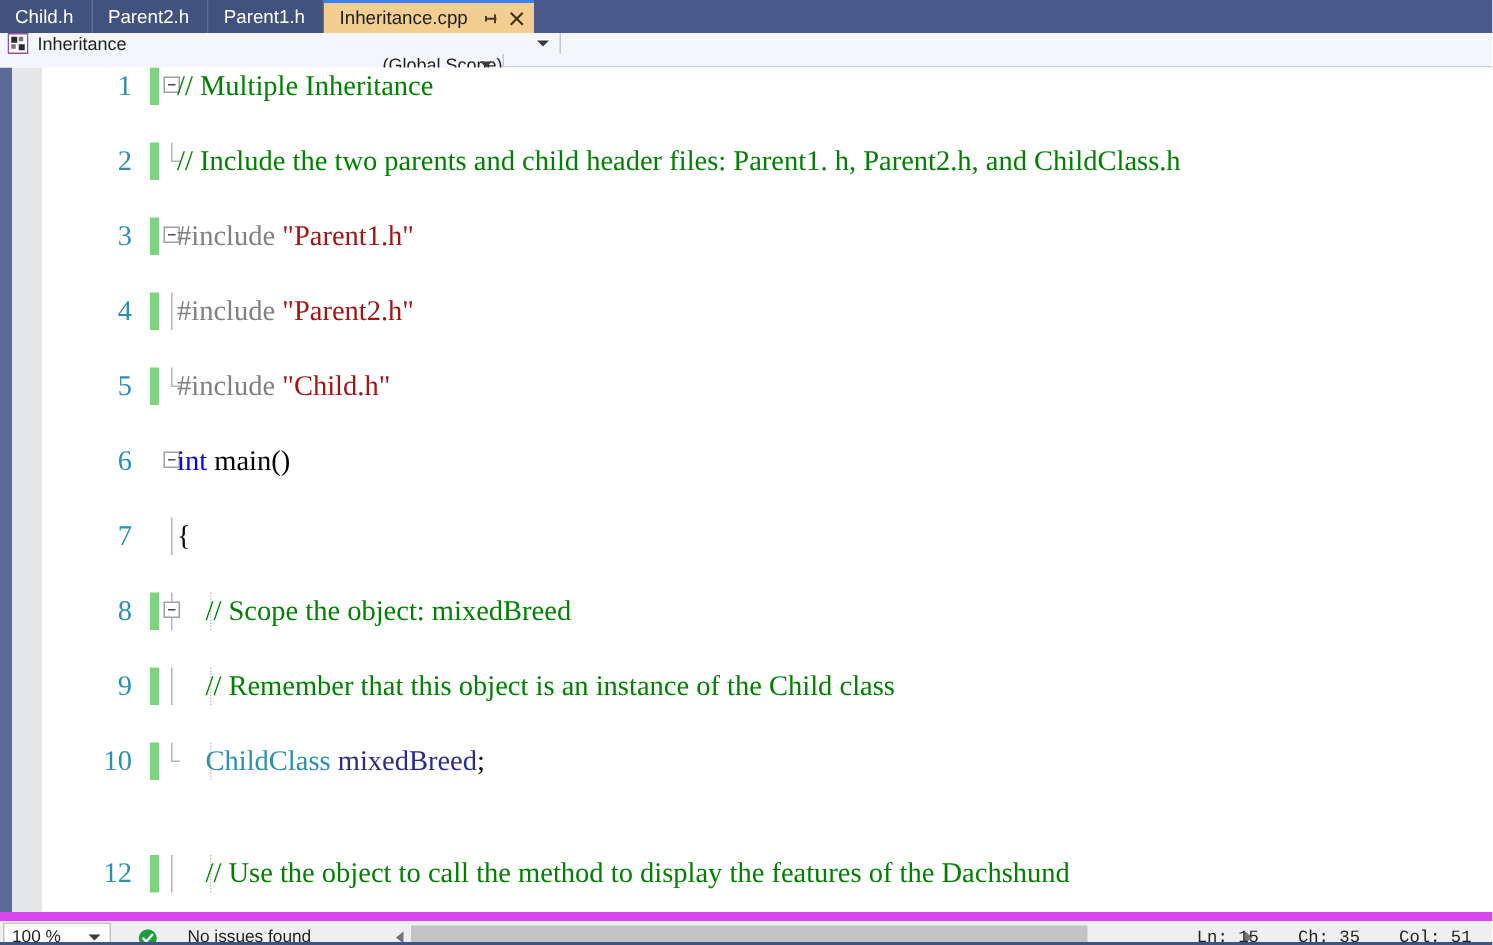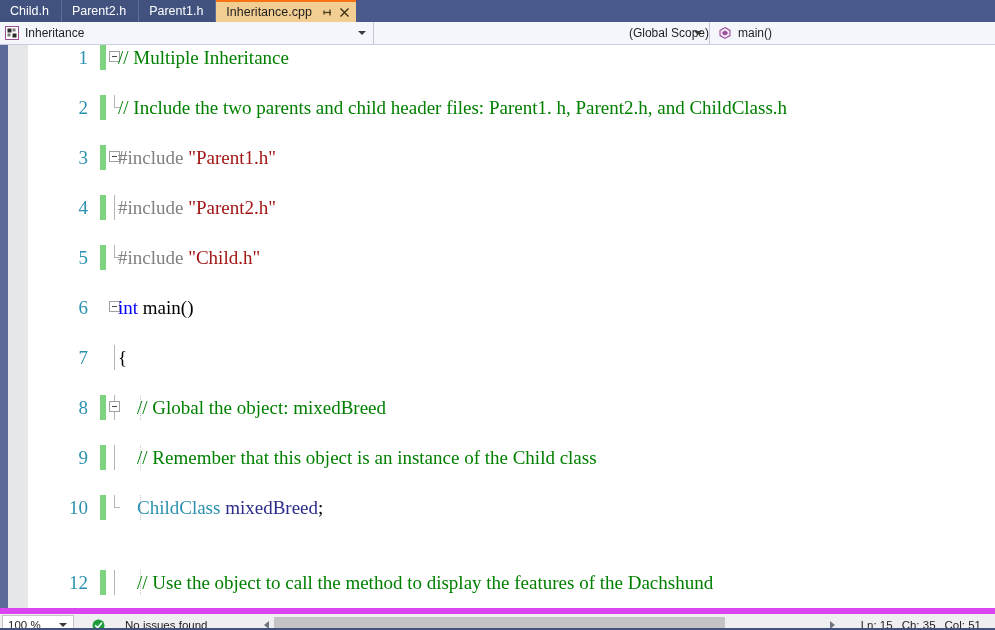--- a/index.html
+++ b/index.html
@@ -23,39 +23,39 @@
     font-size:12.5px;color:#ffffff;
     background:#41527F;
     border-right:1px solid #5E6C9B;
     white-space:nowrap;
     line-height:22px;
   }
   .tab.active{
     background:#F3CE92;
     color:#1E1E1E;
     border-right:none;
-    border-top:2px solid #f97316;
+    border-top:2px solid #3b82f6;
     padding-right:4px;
     position:relative;
   }
   .tab .tabname{pointer-events:none;}
   .tab-icons{display:flex;align-items:center;margin-left:8px;gap:2px;}
   .tab-ico{
     width:15px;height:16px;display:flex;align-items:center;justify-content:center;
     color:#4A3A1E;font-size:11px;line-height:1;
   }
   .tab-ico svg{display:block;}
 
   
   .navbar{
     position:absolute;left:0;top:22px;width:995px;height:22px;
     background:#F4F6FC;
     border-bottom:1px solid #C9CEDD;
     display:flex;align-items:stretch;
-    font-size:12px;color:#1E1E1E;
+    font-size:12px;color:#1E1E1E;flex-direction:column;
   }
   .nav-cell{
     display:flex;align-items:center;
     height:100%;
     border-right:1px solid #C2C8DA;
     position:relative;
     background:#F4F6FC;
   }
   .nav-cell.c1{width:368px;padding-left:5px;}
   .nav-cell.c2{width:335px;justify-content:flex-end;}
@@ -156,21 +156,21 @@
   .check-icon{width:13px;height:13px;display:block;}
   .hscroll{
     position:absolute;left:258px;top:2px;width:582px;height:17px;
     display:flex;align-items:center;
   }
   .sb-arrow{width:16px;height:17px;display:flex;align-items:center;justify-content:center;}
   .sb-track{flex:1;height:15px;background:#EFEFF2;position:relative;}
   .sb-thumb{position:absolute;left:0;top:0;height:15px;width:82%;background:#C3C3C6;}
   .tri-l{width:0;height:0;border-top:4px solid transparent;border-bottom:4px solid transparent;border-right:5px solid #6F7480;}
   .tri-r{width:0;height:0;border-top:4px solid transparent;border-bottom:4px solid transparent;border-left:5px solid #6F7480;}
-  .pos{position:absolute;display:flex;gap:9px;right:14px;}
+  .pos{position:absolute;display:flex;gap:26px;right:14px;font-family:Liberation Mono, monospace;}
   .pos span{white-space:nowrap;}
   .bottom-edge{position:absolute;left:0;top:628px;width:995px;height:2px;background:#41527F;}
 </style>
 </head>
 <body>
 
 <div id="app">
 
   <div class="tabbar">
     <div class="tab">
@@ -300,21 +300,21 @@
       </div>
 
       <div class="ln-row" style="top:175px">
         <div class="lnum">8</div>
         <div class="changebar"></div>
         <div class="outline">
             <div class="oline"></div>
             <div class="obox"></div>
           </div>
         <div class="guide g1"></div>
-        <div class="code">    <span class="cmt">// Global the object: mixedBreed</span></div>
+        <div class="code">    <span class="cmt">// Scope the object: mixedBreed</span></div>
       </div>
 
       <div class="ln-row" style="top:200px">
         <div class="lnum">9</div>
         <div class="changebar"></div>
         <div class="outline">
             <div class="oline"></div>
           </div>
         <div class="guide g1"></div>
         <div class="code">    <span class="cmt">// Remember that this object is an instance of the Child class</span></div>

